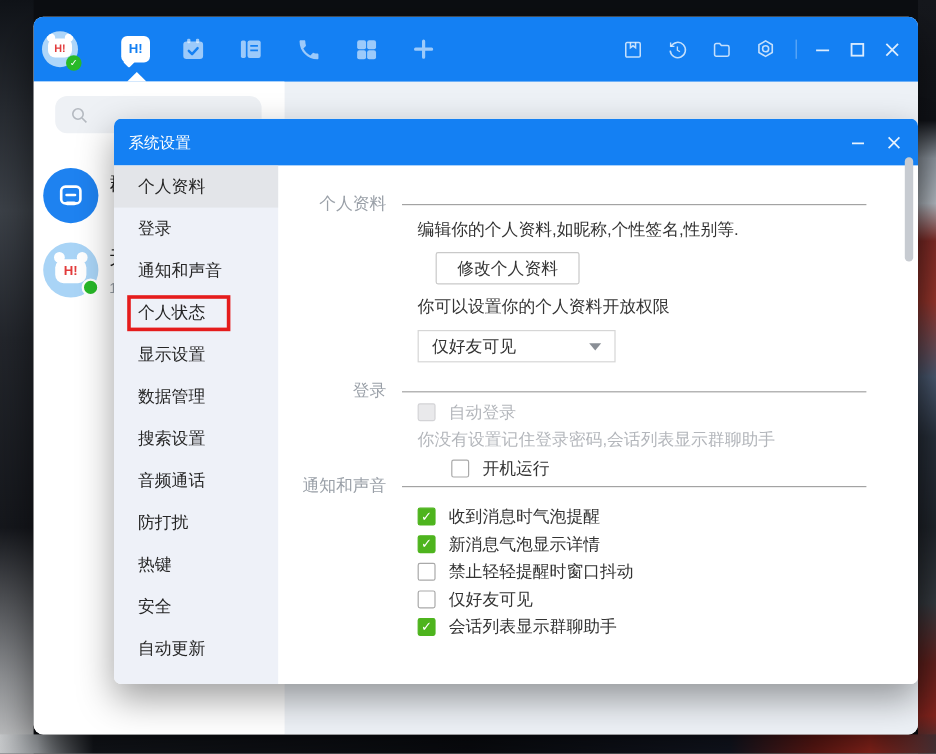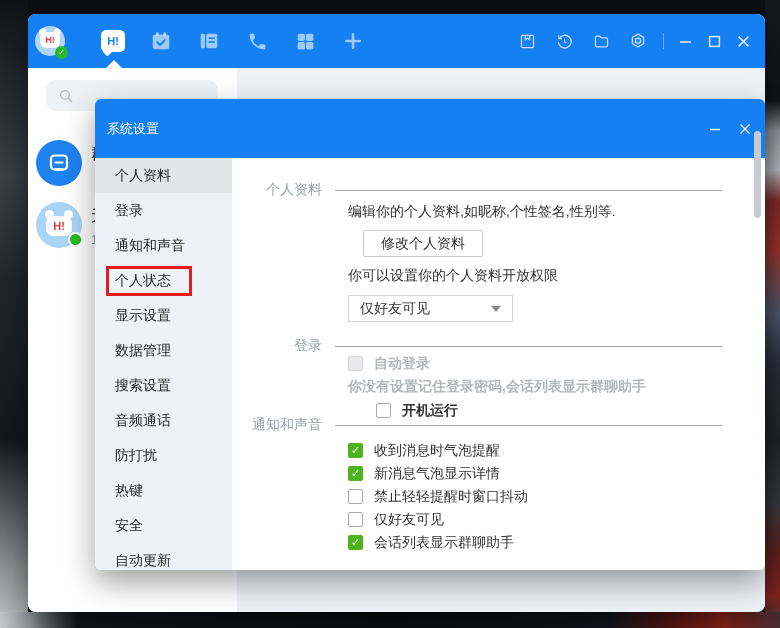--- a/index.html
+++ b/index.html
@@ -60,22 +60,22 @@
   .c-avatar .bear-ears:after{right:9px;top:8px;width:9px;height:9px}
   .online-dot{position:absolute;right:-1px;bottom:1px;width:11px;height:11px;border-radius:50%;
     background:#28b928;border:2px solid #fff;}
   .c-meta{margin-left:9px;padding-top:3px;}
   .c-title{font-size:16px;color:#1f1f1f;line-height:22px;}
   .c-sub{font-size:12px;color:#9aa0a8;margin-top:6px;}
 
   
   .dialog{position:absolute;left:95px;top:99px;width:670px;height:471px;border-radius:6px;overflow:hidden;
     background:#fff;box-shadow:0 12px 30px rgba(0,0,0,.38);display:flex;flex-direction:column;}
-  .dlg-titlebar{height:27px;flex:none;background:var(--accent,#1480f3);display:flex;align-items:center;
-    padding:16px 12px;color:#fff;font-size:13px;}
+  .dlg-titlebar{height:39px;flex:none;background:var(--accent,#1480f3);display:flex;align-items:center;
+    padding:0 12px;color:#fff;font-size:13px;}
   .dlg-title{flex:1;}
   .dlg-ctl{width:16px;height:16px;display:flex;align-items:center;justify-content:center;cursor:pointer;margin-left:14px;}
   .dlg-body{flex:1;display:flex;min-height:0;}
   .dlg-nav{width:137px;flex:none;background:#eef1f8;}
   .nav-item{height:35px;display:flex;align-items:center;padding-left:20px;font-size:14px;color:#262626;cursor:pointer;}
   .nav-item.selected{background:#e3e5e9;}
   .nav-item.highlighted span{border:3px solid var(--hl-red,#e51c1c);padding:3px 18px 3px 6px;margin-left:-9px;}
   .dlg-content{flex:1;background:#fff;position:relative;padding-top:32px;box-sizing:border-box;overflow:hidden;}
 
   .section{display:flex;}
@@ -85,21 +85,21 @@
 
   .desc{font-size:14px;color:#333;margin:2px 0 9px;}
   .btn{width:118px;height:25px;border:1px solid #c9c9c9;border-radius:2px;background:#fff;font-size:14px;color:#333;
     display:flex;align-items:center;justify-content:center;margin:0 0 10px 15px;cursor:pointer;}
   .perm{font-size:14px;color:#333;margin:0 0 10px;}
   .dropdown{width:152px;height:25px;border:1px solid #d6d6d6;display:flex;align-items:center;
     padding-left:11px;font-size:14px;color:#333;position:relative;margin-bottom:24px;cursor:pointer;}
   .dd-arrow{position:absolute;right:11px;top:10px;width:0;height:0;
     border-left:5px solid transparent;border-right:5px solid transparent;border-top:6px solid #8a8f96;}
 
-  .sec-body.login{padding-top:8px;font-weight:bold;}
+  .sec-body.login{padding-top:8px;}
   .note{font-size:14px;color:#b3b6bb;margin:1px 0 6px;}
   .checklist.mb-end{margin-bottom:5px;padding-left:28px;}
   .sec-body.notif{padding-top:16px;}
   .cb-row{display:flex;align-items:center;height:17px;margin-bottom:6px;cursor:pointer;}
   .cb{width:15px;height:15px;border:1px solid #a9a9a9;border-radius:2px;background:#fff;margin-right:11px;flex:none;
     display:flex;align-items:center;justify-content:center;font-size:11px;color:#fff;font-weight:bold;box-sizing:border-box;}
   .cb.checked{background:var(--green,#4eb41e);border-color:var(--green,#4eb41e);}
   .cb.disabled{background:#e9e9eb;border-color:#d3d3d6;}
   .cb-label{font-size:14px;color:#333;}
   .cb-label.dim{color:#b3b6bb;}

